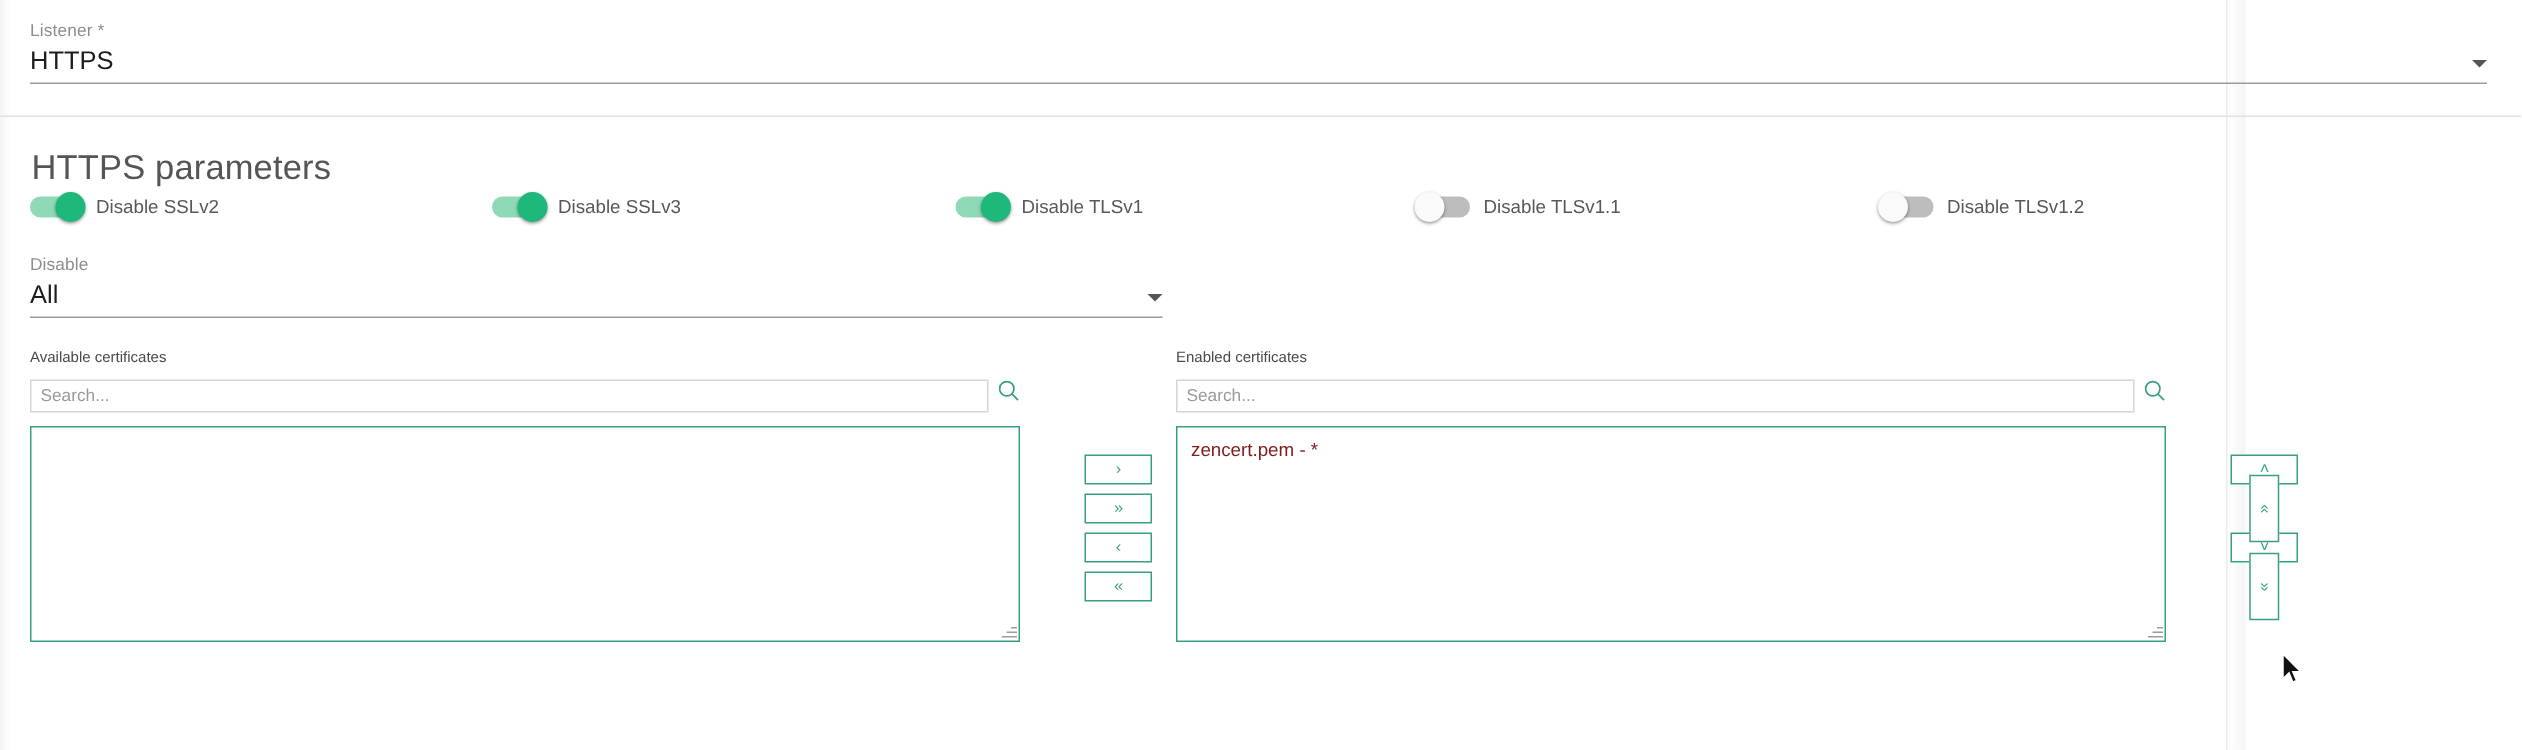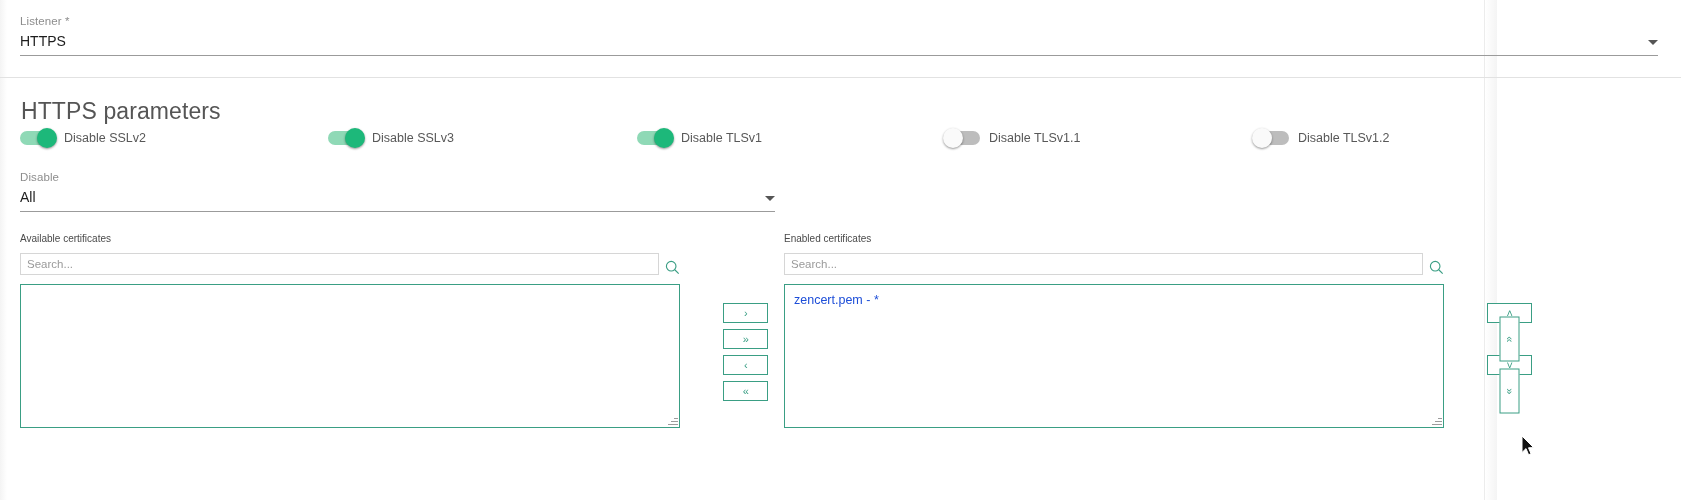--- a/index.html
+++ b/index.html
@@ -42,21 +42,21 @@
     font-weight: 400;
   }
   .select-value-row {
     display: flex; align-items: flex-end;
     justify-content: space-between;
     border-bottom: 1px solid #9b9b9b;
     padding-bottom: 4px;
     margin-top: 3px;
   }
   .select-value {
-    font-size: 14px;
+    font-size: 17px;
     color: #1d1d1d;
     line-height: 20px;
   }
   .caret {
     width: 0; height: 0;
     border-left: 5px solid transparent;
     border-right: 5px solid transparent;
     border-top: 5px solid #555555;
     margin-bottom: 6px;
     cursor: pointer;
@@ -123,21 +123,21 @@
   
   .picker { position: absolute; top: 231px; }
   .picker-label {
     font-size: 10px;
     color: #4a4a4a;
     line-height: 16px;
   }
   .search-box {
     margin-top: 6px;
     display: flex;
-    align-items: flex-end;
+    align-items: flex-start;
     gap: 6px;
   }
   .search-input {
     height: 22px;
     border: 1px solid #d6d6d6;
     background: #ffffff;
     font-size: 11.5px;
     color: #1d1d1d;
     padding: 0 6px;
     font-family: "Liberation Sans", sans-serif;
@@ -151,21 +151,21 @@
   }
   .listbox {
     margin-top: 9px;
     border: 1px solid #3a9e84;
     background: #ffffff;
     position: relative;
     overflow: hidden;
   }
   .list-item {
     font-size: 12.5px;
-    color: #1d4ed8;
+    color: #7f1d1d;
     padding: 7px 9px 0 9px;
     line-height: 16px;
     cursor: pointer;
     white-space: nowrap;
   }
   .resize-grip {
     position: absolute;
     right: 1px; bottom: 1px;
     width: 11px; height: 11px;
     cursor: nwse-resize;

